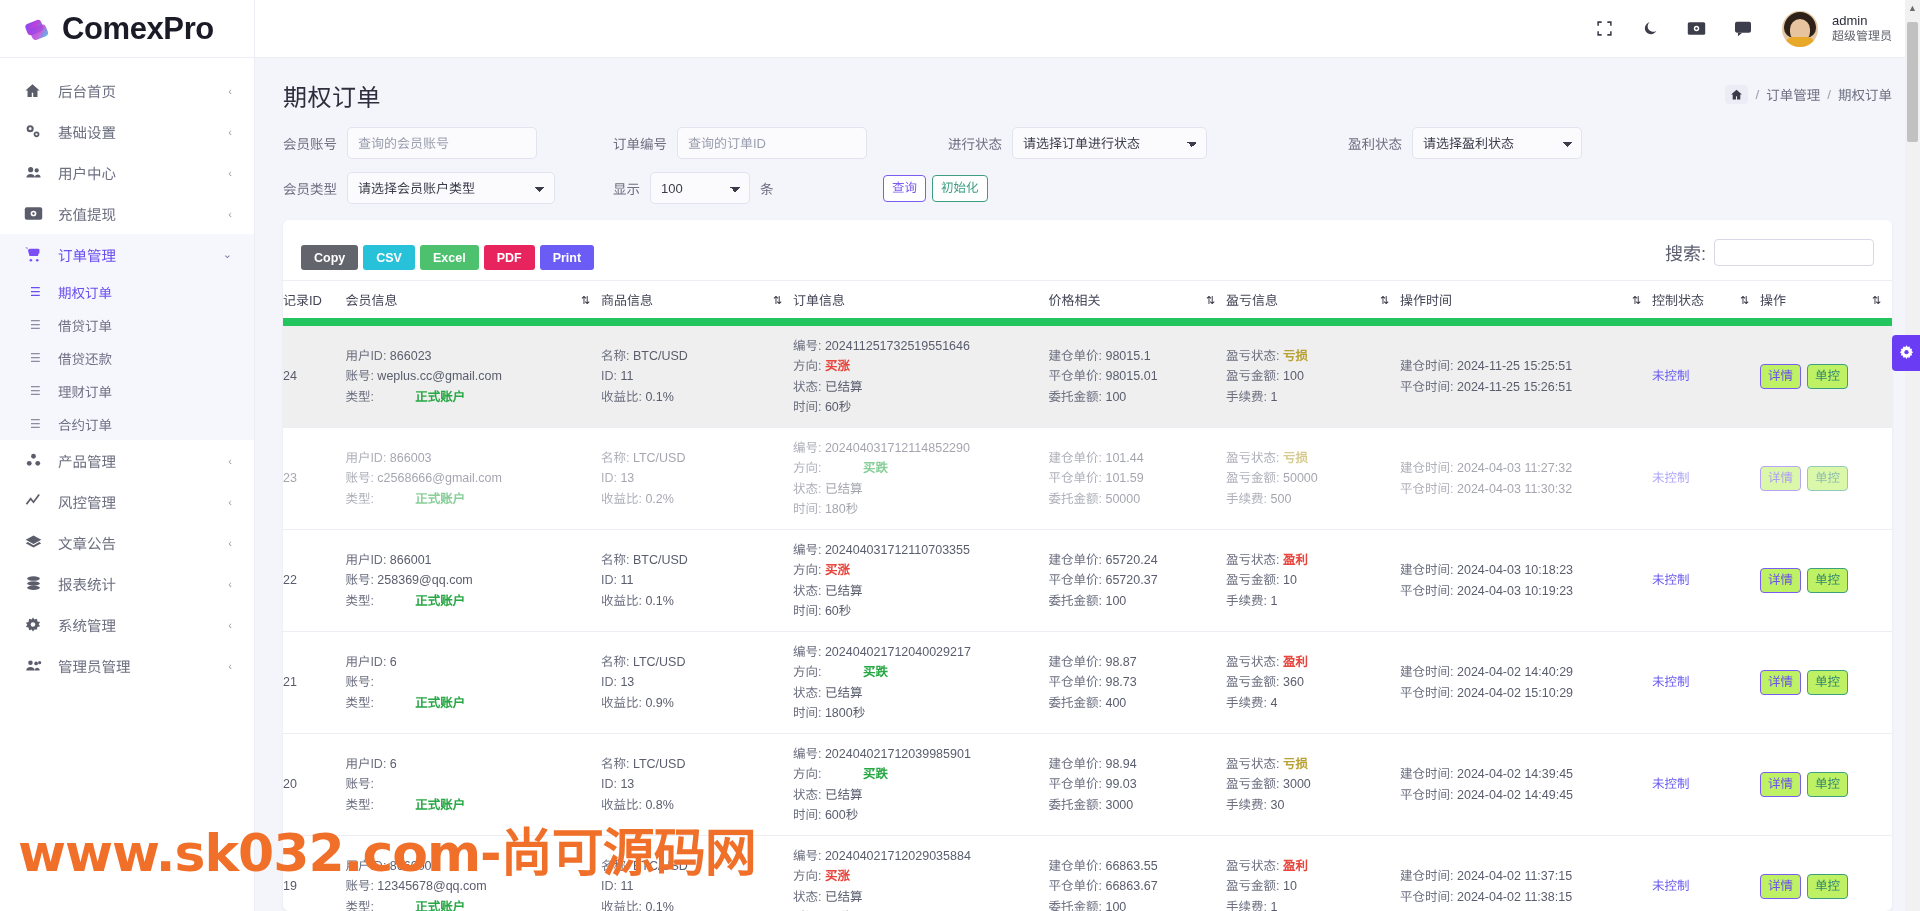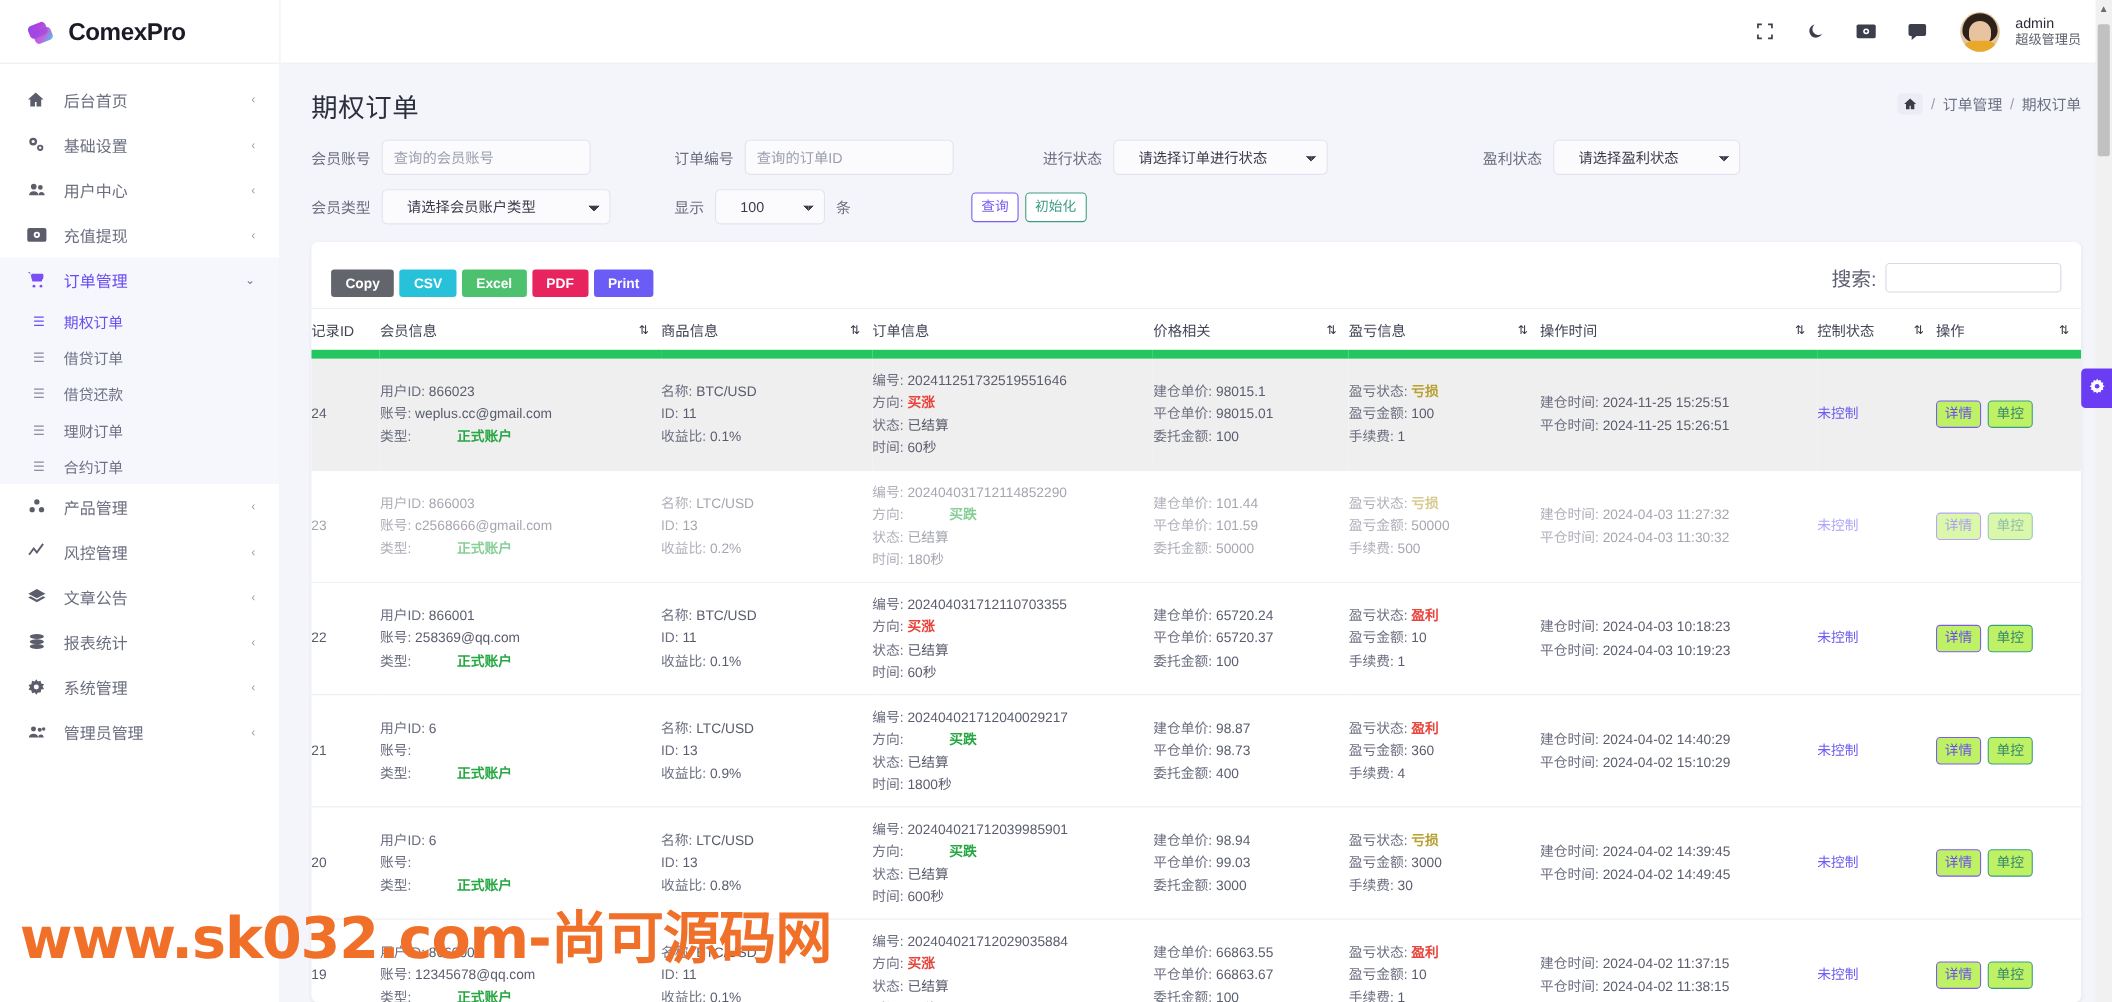--- a/index.html
+++ b/index.html
@@ -22,21 +22,21 @@
     overflow: hidden;
   }
   .brand {
     height: 58px;
     display: flex; align-items: center;
     padding-left: 22px; gap: 10px;
     border-bottom: 1px solid #eceef4;
   }
   .brand-logo { width: 30px; height: 30px; flex: 0 0 30px; }
   .brand-name {
-    font-size: 22px; font-weight: bold; color: #1b1b28;
+    font-size: 31px; font-weight: bold; color: #1b1b28;
     letter-spacing: -0.4px;
   }
   .nav { padding-top: 12px; }
   .nav-item {
     display: flex; align-items: center;
     height: 41px;
     padding: 0 22px 0 24px;
     color: #6c6f80;
     font-size: 14.5px;
     cursor: pointer;
@@ -143,21 +143,21 @@
   .finput {
     height: 32px; border: 1px solid #e2e3ee;
     background: #fbfbfe; border-radius: 5px;
     padding: 0 10px; font-size: 13px; color: #3b3c4a;
     font-family: inherit; outline: none;
   }
   .finput::placeholder { color: #9b9eae; }
   .fselect {
     height: 32px; border: 1px solid #e2e3ee;
     background: #fbfbfe; border-radius: 5px;
-    padding: 0 26px 0 22px; font-size: 13px; color: #3b3c4a;
+    padding: 0 26px 0 10px; font-size: 13px; color: #3b3c4a;
     font-family: inherit; outline: none;
     -webkit-appearance: none; appearance: none;
     background-image: linear-gradient(45deg, transparent 50%, #3b3c4a 50%),
                       linear-gradient(135deg, #3b3c4a 50%, transparent 50%);
     background-position: calc(100% - 14px) 14px, calc(100% - 9px) 14px;
     background-size: 5px 5px, 5px 5px;
     background-repeat: no-repeat;
     cursor: pointer;
   }
   .btn-sm {

